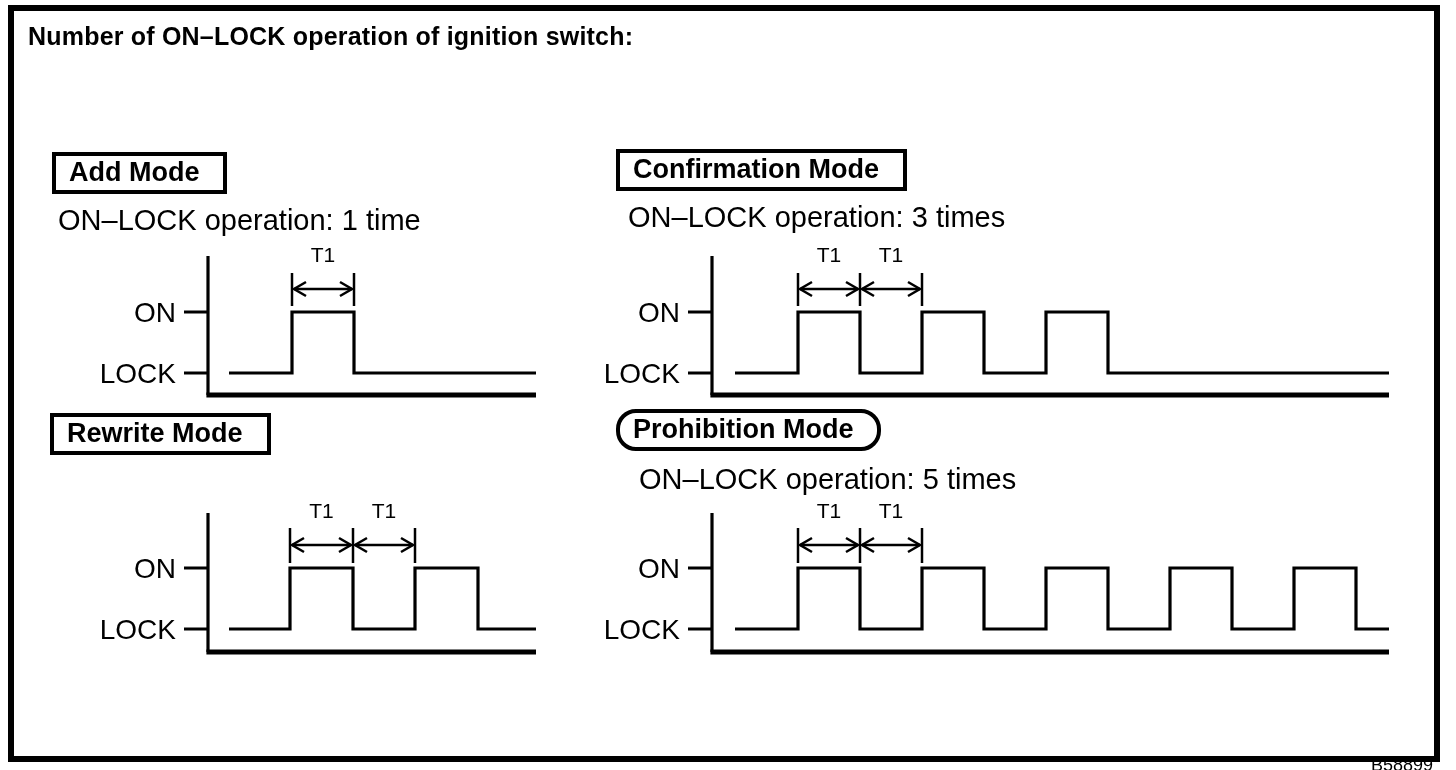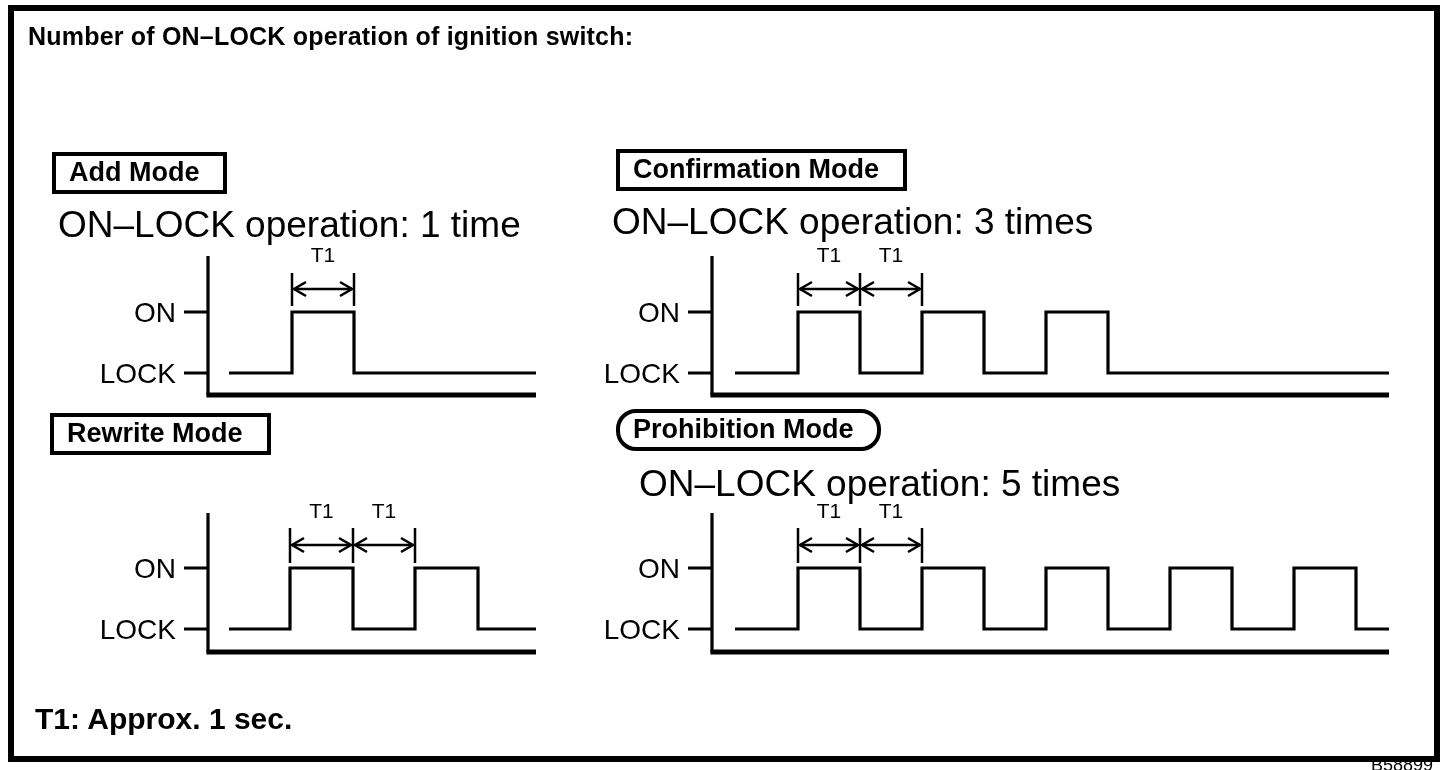--- a/index.html
+++ b/index.html
@@ -35,21 +35,21 @@
     letter-spacing: 0.2px;
   }
   .mode-box {
     border: 4px solid #000000;
     padding: 1px 24px 2px 13px;
     font-size: 27px;
     font-weight: bold;
     line-height: 31px;
     background: #ffffff;
   }
-  .op-text { font-size: 37px; font-weight: normal; }
+  .op-text { font-size: 29px; font-weight: normal; }
   .footer-note {
     left: 35px; top: 702px;
     font-size: 30px;
     font-weight: bold;
   }
   .figure-code {
     right: 23px; top: 735px;
     font-size: 18px;
     font-weight: normal;
     margin-top: 20px;
@@ -151,27 +151,26 @@
   <div class="abs title">Number of ON–LOCK operation of ignition switch:</div>
 
   <div class="abs mode-box" style="left:52px; top:152px;">
     <span>Add Mode</span>
   </div>
   <div class="abs op-text" style="left:58px; top:204px;">ON–LOCK operation: 1 time</div>
 
   <div class="abs mode-box" style="left:616px; top:149px;">
     <span>Confirmation Mode</span>
   </div>
-  <div class="abs op-text" style="left:612px; top:201px;">ON–LOCK operation: 3 times</div>
+  <div class="abs op-text" style="left:628px; top:201px;">ON–LOCK operation: 3 times</div>
 
   <div class="abs mode-box" style="left:50px; top:413px;">
     <span>Rewrite Mode</span>
   </div>
 
   <div class="abs mode-box" style="left:616px; top:409px;border-radius:20px;">
     <span>Prohibition Mode</span>
   </div>
   <div class="abs op-text" style="left:639px; top:463px;">ON–LOCK operation: 5 times</div>
 
-  <div class="abs footer-note">T1: Approx. 1 sec.</div>
   <div class="abs figure-code">B58899</div>
 
 </div>
 
 </body></html>

